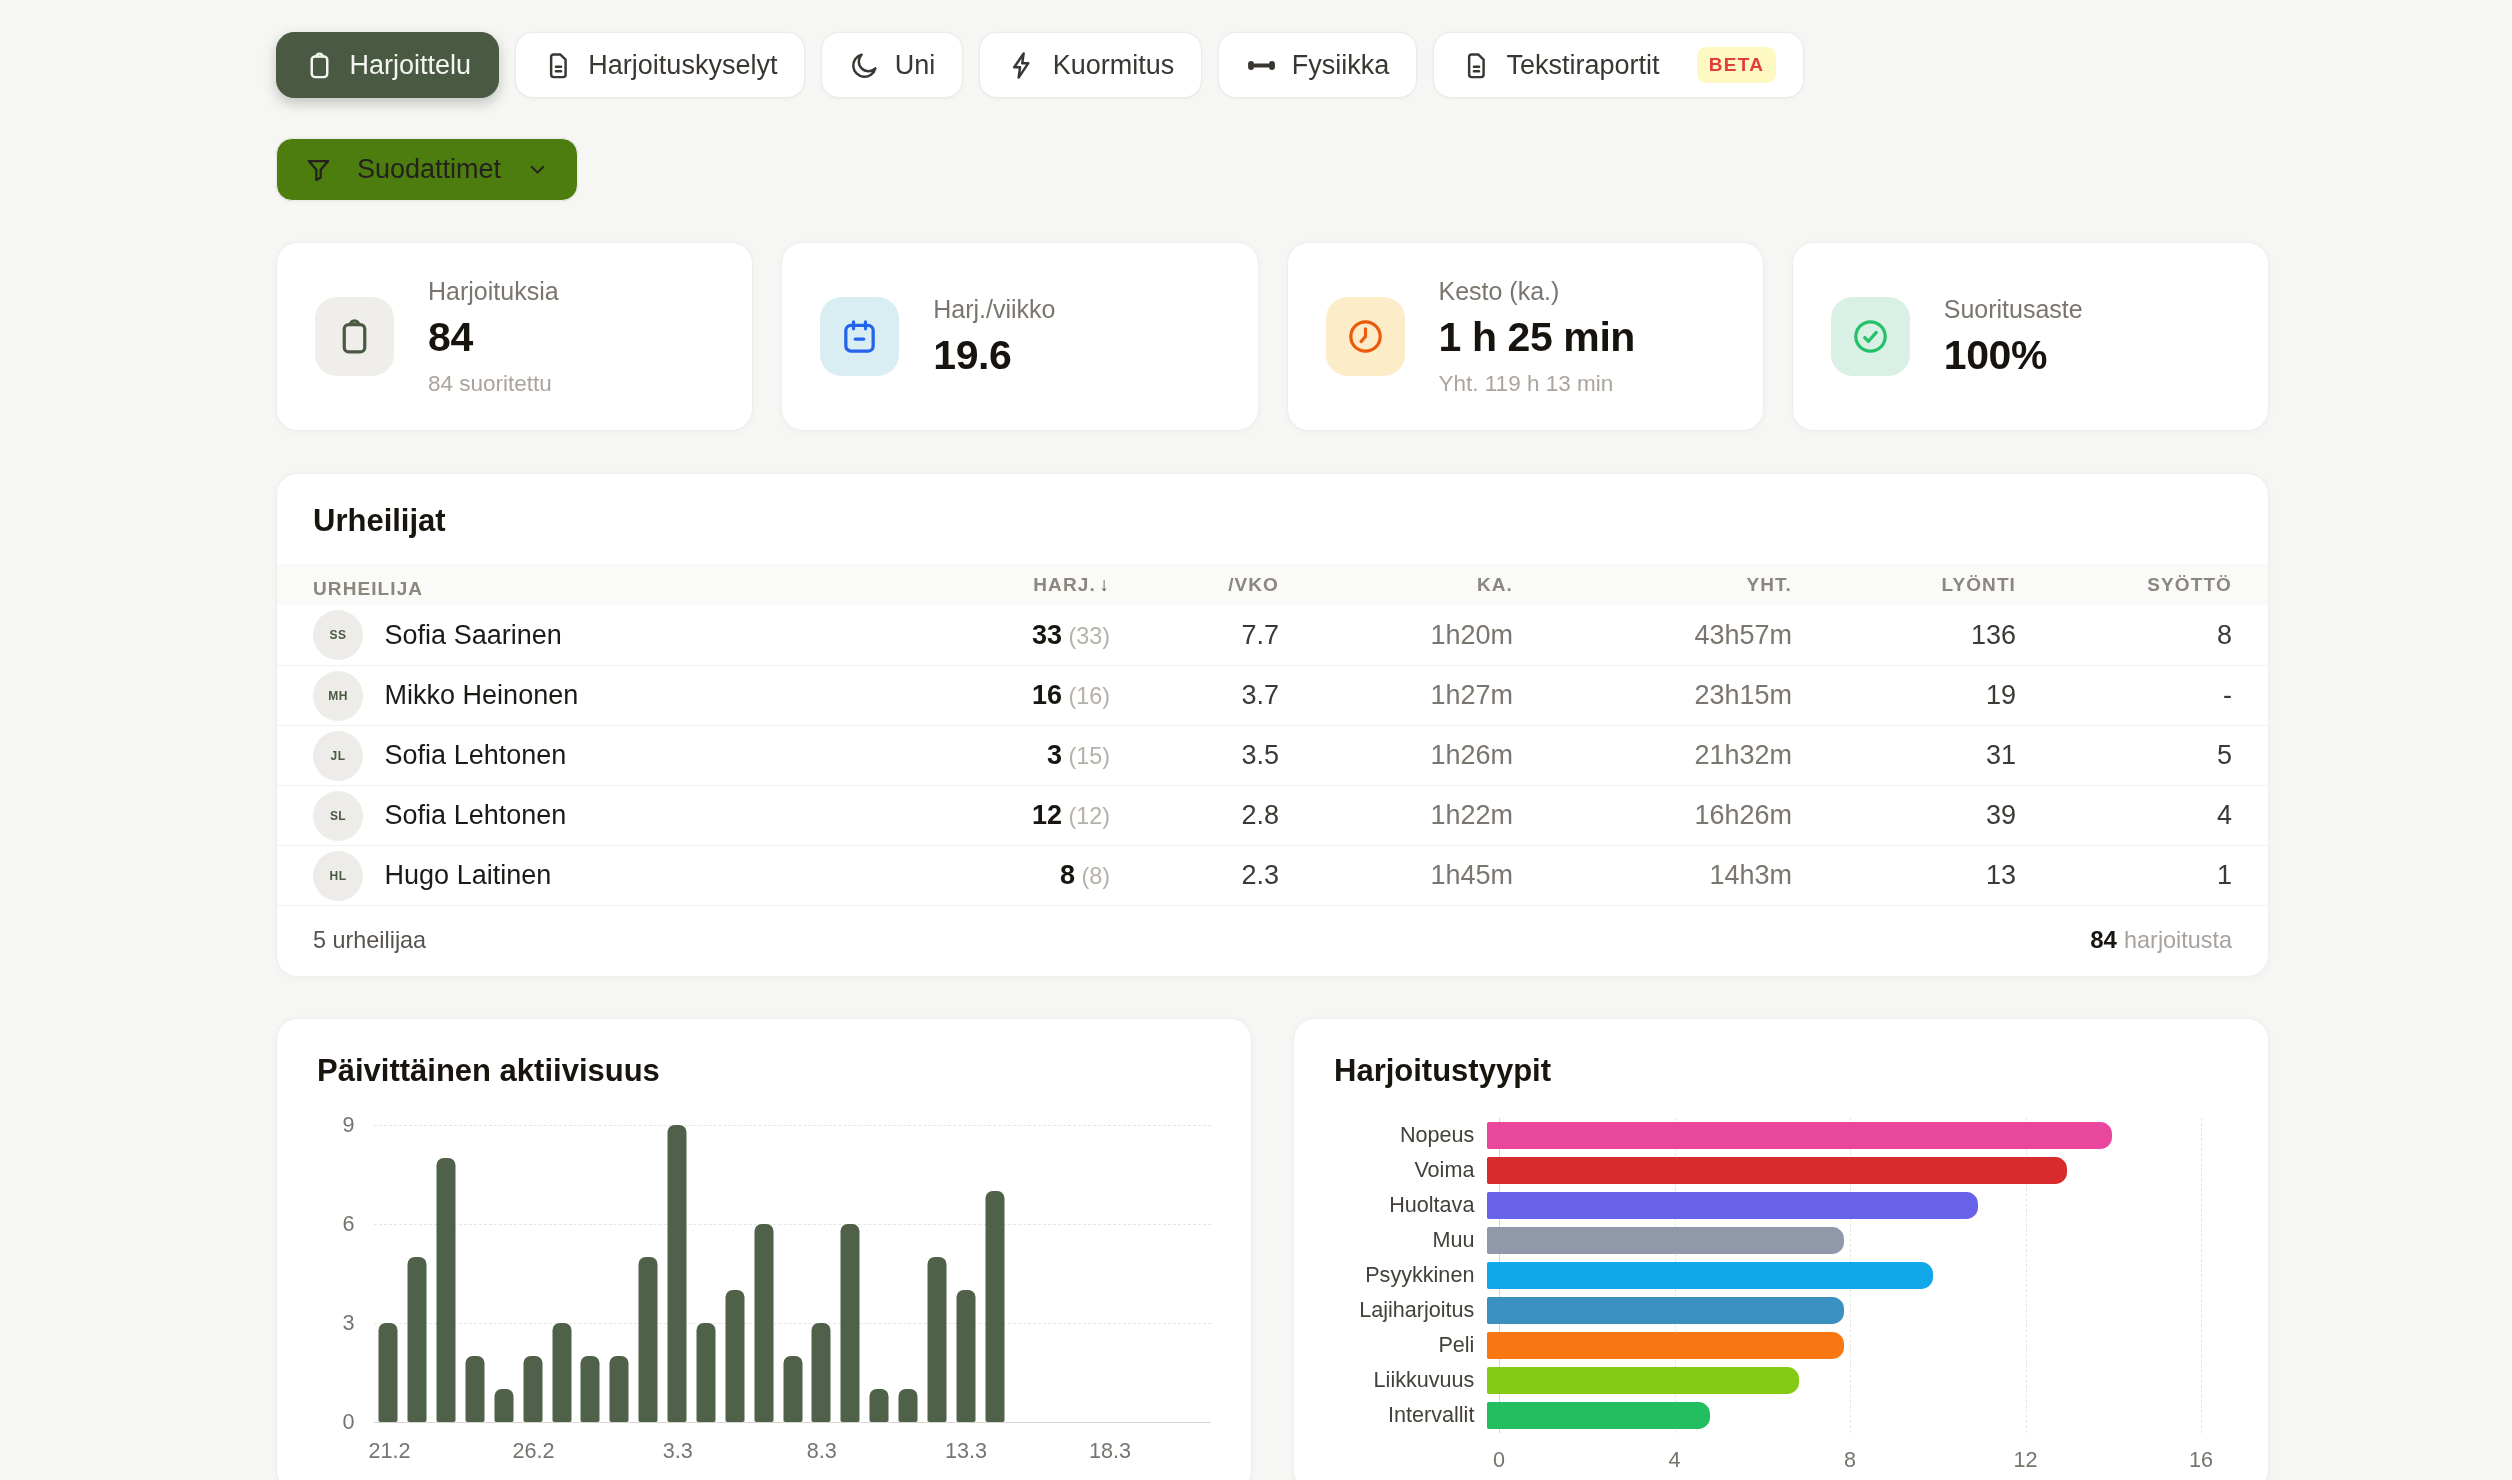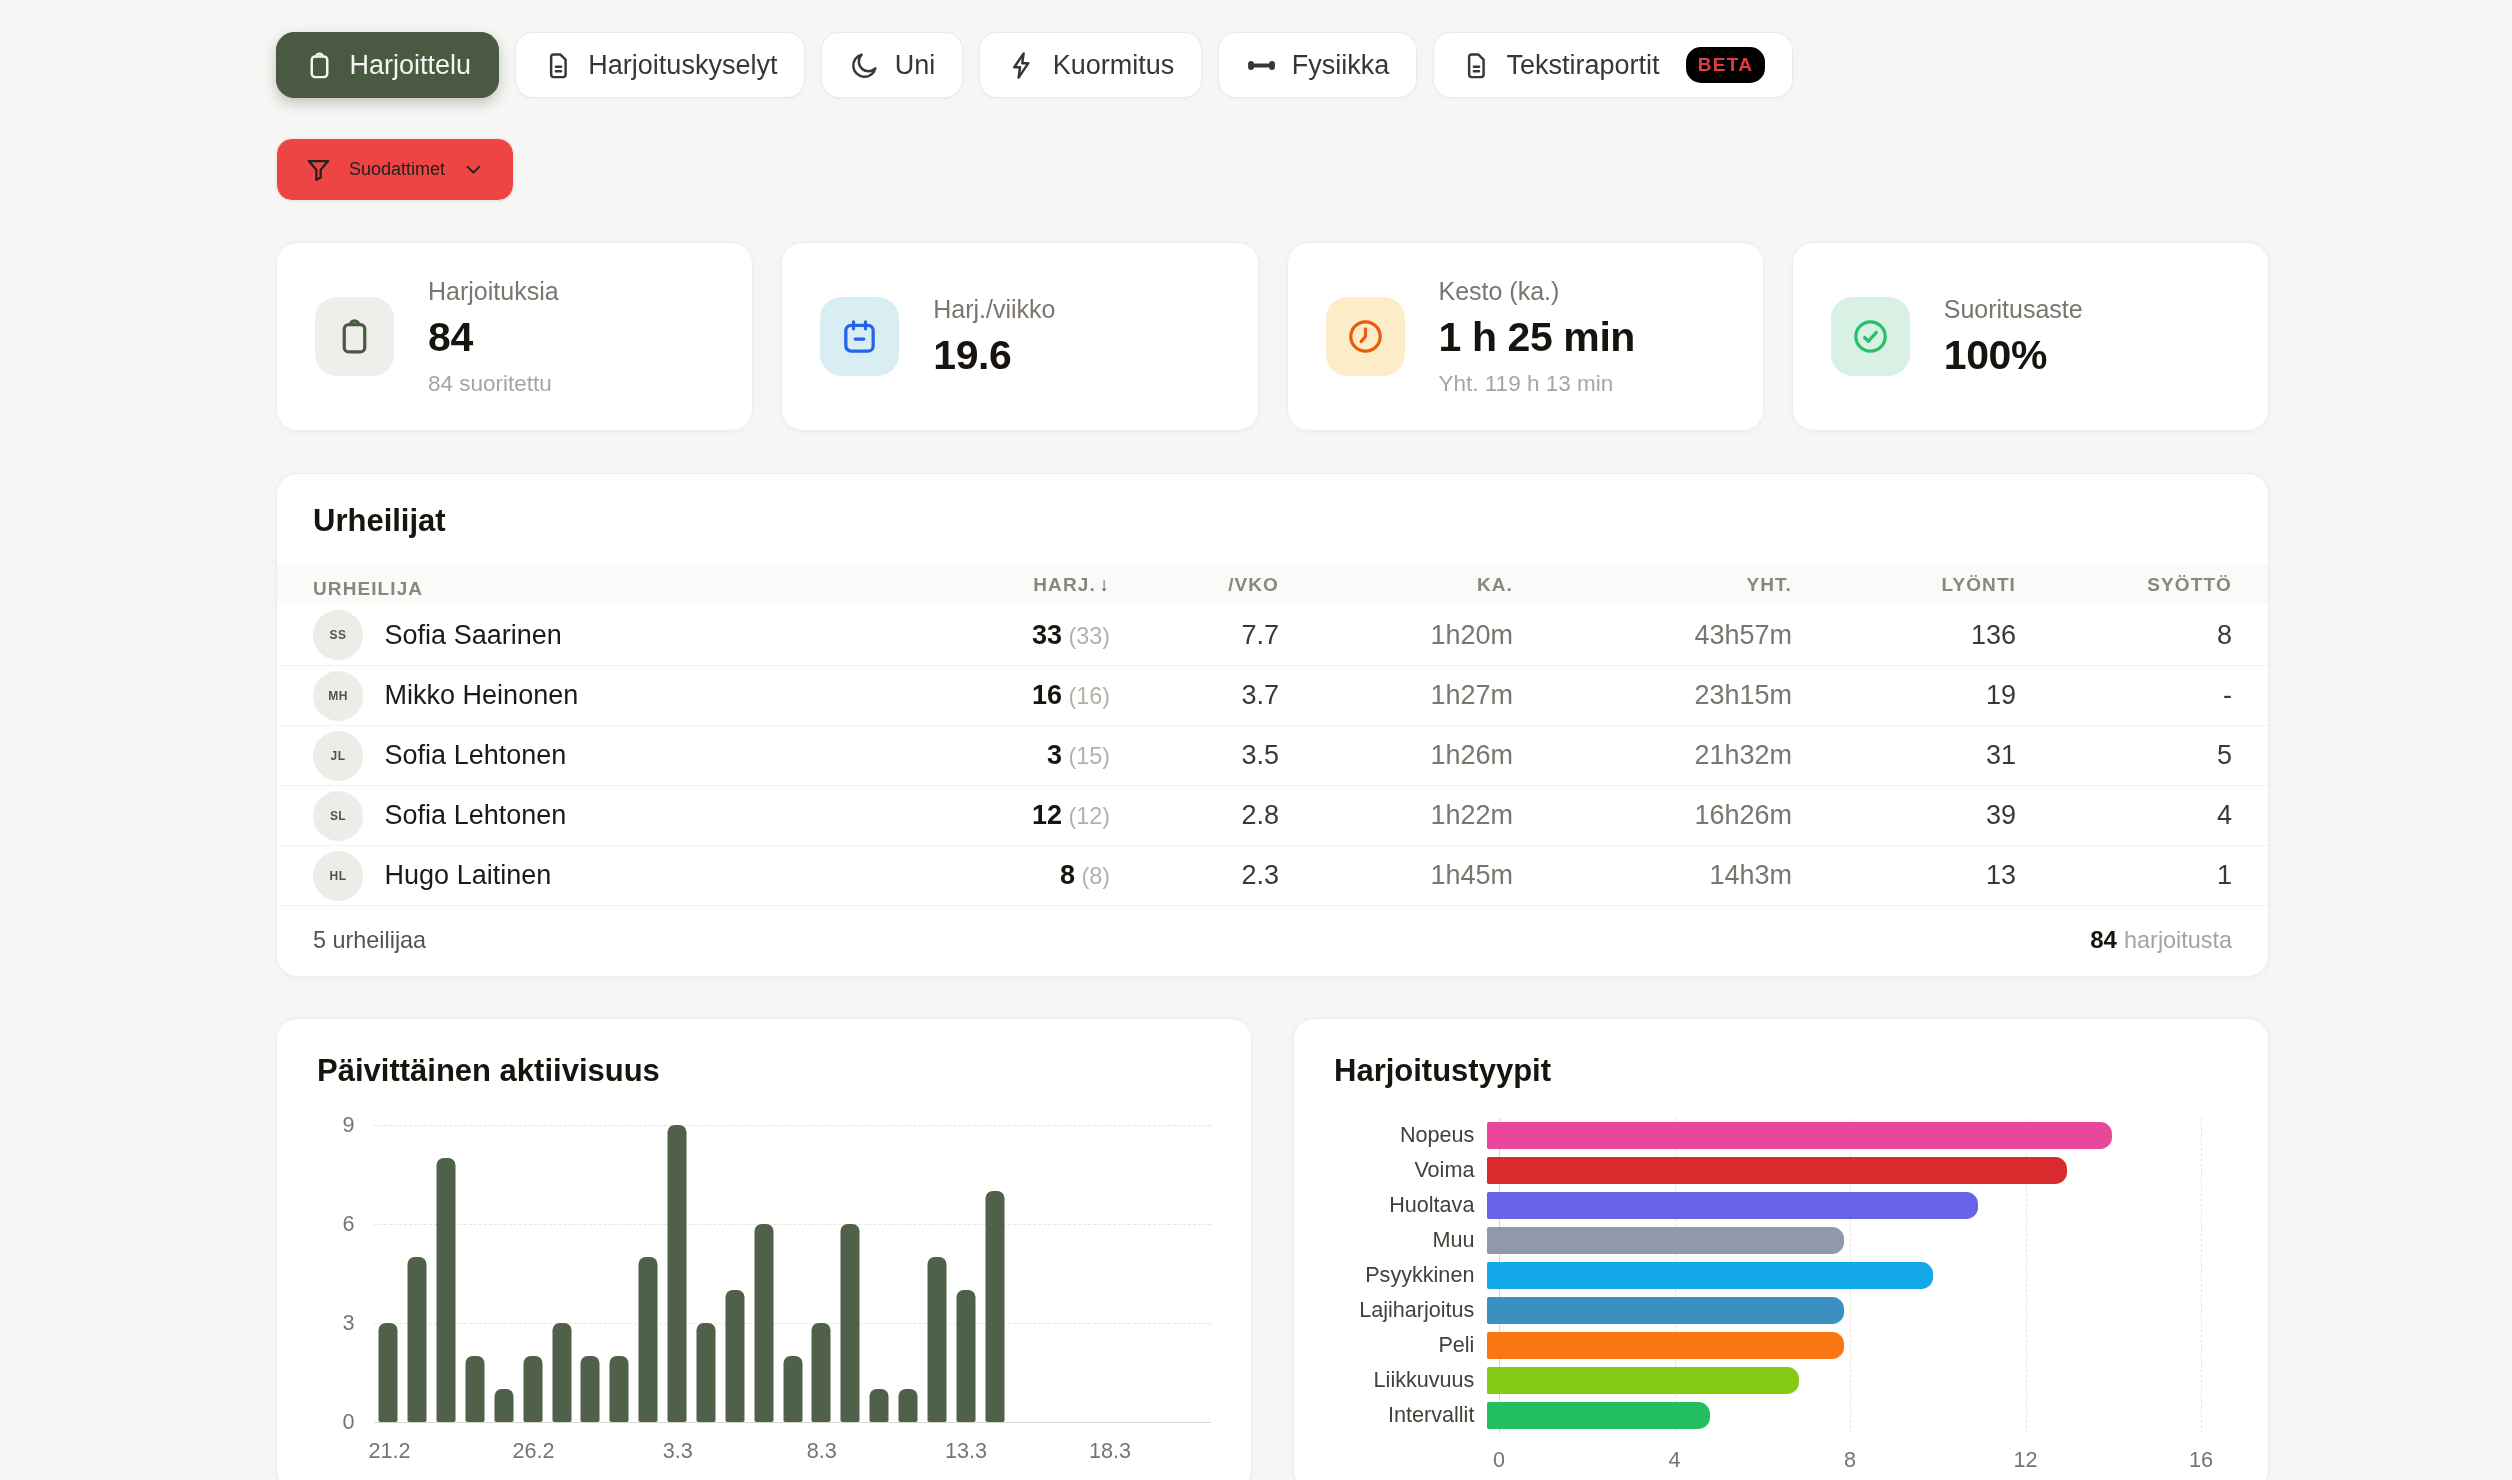--- a/index.html
+++ b/index.html
@@ -17,31 +17,31 @@
   .tab {
     display:inline-flex; align-items:center; gap:14.4px;
     height:66px; padding:0 27px; border-radius:18px;
     background:#ffffff; border:1.8px solid #eceae6;
     font-size:27px; font-weight:500; color:#3a3733;
     box-shadow:0 0.9px 2.7px rgba(0,0,0,.04); cursor:pointer; white-space:nowrap;
   }
   .tab.active { background:#4a5a42; border-color:#4a5a42; color:#f5f5f1; box-shadow:0 5.4px 12.6px rgba(60,72,52,.28); }
   .tab svg { width:31px; height:31px; display:block; }
   .beta-badge {
-    background:#000000; color:#e23d3d; font-size:19px; font-weight:700;
-    padding:7.2px 11.7px; border-radius:15px; letter-spacing:1.3px; margin-left:12px;
+    background:#fef9c3; color:#e23d3d; font-size:19px; font-weight:700;
+    padding:7.2px 11.7px; border-radius:9px; letter-spacing:1.3px; margin-left:23px;
   }
 
   
   .filter-row { margin-top:40px; }
   .filter-btn {
-    display:inline-flex; align-items:center; gap:16px;
+    display:inline-flex; align-items:center; gap:24px;
     height:63px; padding:0 27px; border-radius:16px;
-    background:#ef4444; border:1.8px solid #eceae6;
-    font-family:inherit; font-size:18px; color:#24211e;
+    background:#4d7c0f; border:1.8px solid #eceae6;
+    font-family:inherit; font-size:27px; color:#24211e;
     box-shadow:0 0.9px 2.7px rgba(0,0,0,.04); cursor:pointer;
   }
   .filter-btn svg { width:29px; height:29px; display:block; }
   .filter-btn .chev svg { width:25px; height:25px; }
 
   
   .cards { display:flex; gap:28px; margin-top:41px; }
   .card {
     flex:1; height:189px; background:#fff; border:1.8px solid #eeedea; border-radius:21.6px;
     box-shadow:0 1.8px 7.2px rgba(0,0,0,.03);

